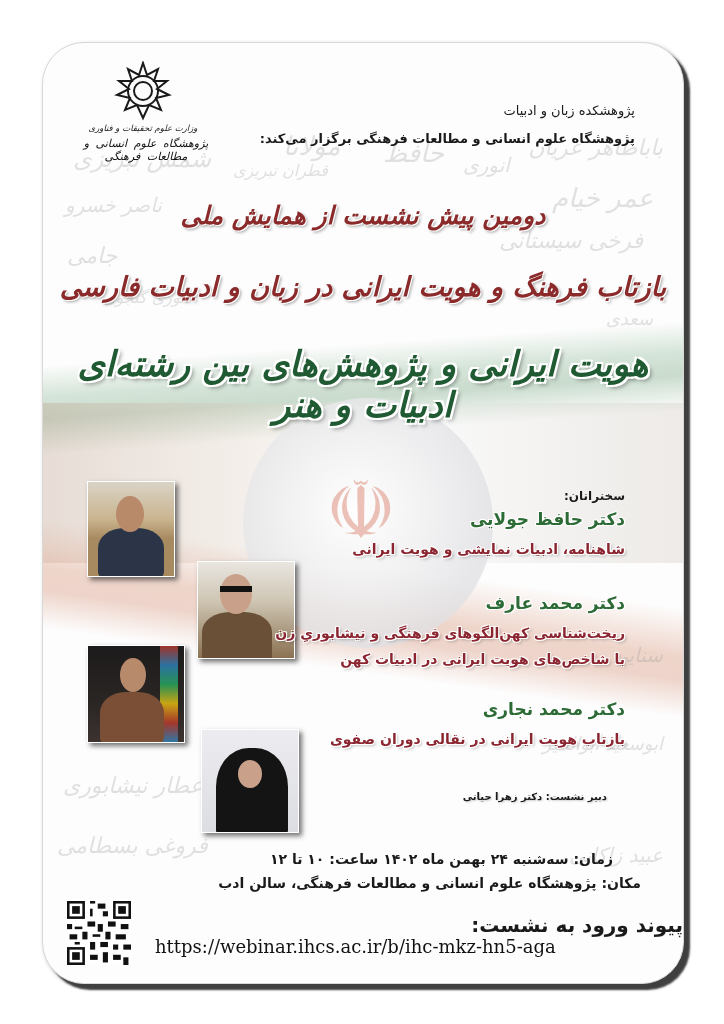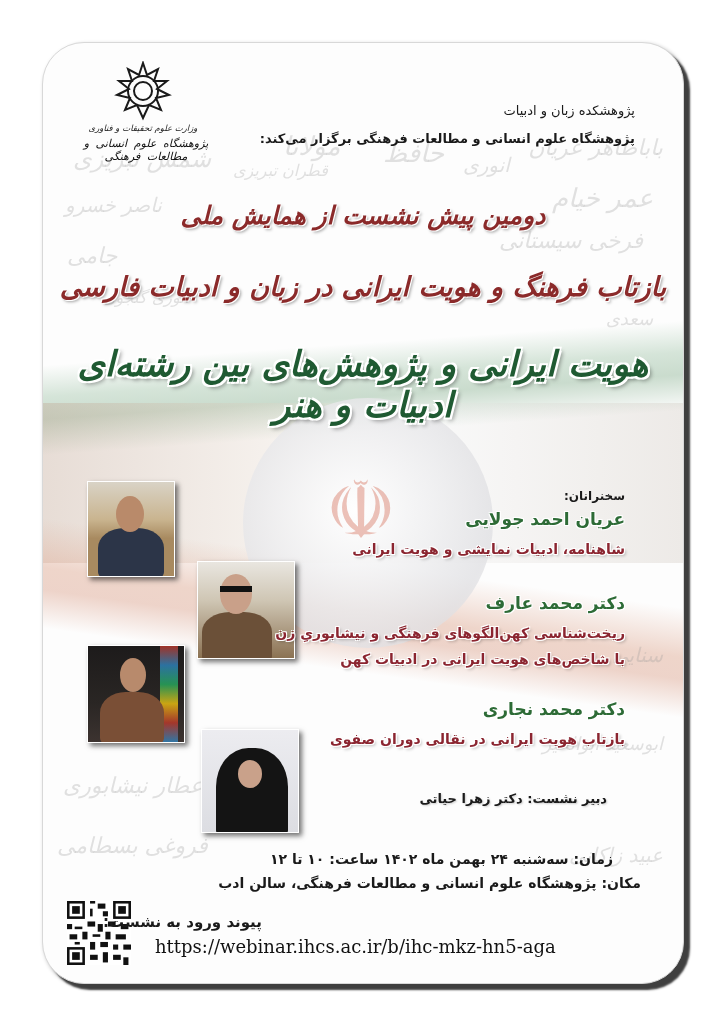--- a/index.html
+++ b/index.html
@@ -31,23 +31,23 @@
   .photo { position:absolute; border:1px solid #fff; box-shadow:3px 3px 5px rgba(0,0,0,0.55); overflow:hidden; }
   .p1 { left:44px; top:438px; width:86px; height:94px; background:linear-gradient(180deg,#d9d3c6 0%,#c9b48f 40%,#a88a60 60%); }
   .p2 { left:154px; top:518px; width:96px; height:96px; background:linear-gradient(180deg,#e9e6e0 0%,#cfc6b4 40%,#8b7253 100%); }
   .p3 { left:44px; top:602px; width:96px; height:96px; background:linear-gradient(180deg,#1d1b1b 0%,#2a2624 60%,#3c3330 100%); }
   .p4 { left:158px; top:686px; width:96px; height:102px; background:linear-gradient(180deg,#ececf0 0%,#dcdde2 100%); }
   .head { position:absolute; border-radius:50%; }
   .body-shape { position:absolute; border-radius:40% 40% 6px 6px; }
   .speakers-label { position:absolute; right:58px; top:446px; font-size:12px; font-weight:bold; color:#1a1a1a; direction:rtl; }
   .name { position:absolute; font-size:17px; font-weight:bold; color:#2d6b36; direction:rtl; text-shadow:1px 1px 0 #fff, -1px -1px 0 #fff, 1px -1px 0 #fff, -1px 1px 0 #fff; }
   .topic { position:absolute; font-size:14px; font-weight:bold; color:#8b2530; direction:rtl; text-shadow:1px 1px 0 #fff, -1px -1px 0 #fff, 1px -1px 0 #fff, -1px 1px 0 #fff, 2px 2px 3px rgba(0,0,0,0.25); white-space:nowrap; }
-  .moderator { position:absolute; right:76px; top:748px; font-size:13px; font-weight:bold; color:#1a1a1a; direction:rtl; text-shadow:1px 1px 2px rgba(0,0,0,0.2); }
+  .moderator { position:absolute; right:76px; top:748px; font-size:10px; font-weight:bold; color:#1a1a1a; direction:rtl; text-shadow:1px 1px 2px rgba(0,0,0,0.2); }
   .info { position:absolute; font-size:14px; font-weight:bold; color:#1a1a1a; direction:rtl; white-space:nowrap; }
-  .link-label { position:absolute; left:0; width:100%; top:870px; text-align:left; font-size:15px; font-weight:bold; color:#1a1a1a; direction:rtl; padding-left:60px; box-sizing:border-box; }
+  .link-label { position:absolute; left:0; width:100%; top:870px; text-align:right; font-size:20px; font-weight:bold; color:#1a1a1a; direction:rtl; padding-left:60px; box-sizing:border-box; }
   .link-url { position:absolute; left:112px; top:893px; font-size:18px; color:#111; font-family:"DejaVu Serif", serif; }
   .qr { position:absolute; left:24px; top:858px; width:64px; height:64px; background:#fff; }
 </style>
 </head>
 <body>
 
 <div class="card">
 
   <div class="flag-band green-band"></div>
   <div class="crowd"></div>
@@ -104,21 +104,21 @@
     <div class="body-shape" style="left:12px;top:46px;width:64px;height:52px;background:#7a4f36;"></div>
     <div class="head" style="left:32px;top:12px;width:26px;height:34px;background:#b88a6c;"></div>
   </div>
   <div class="photo p4">
     <div class="body-shape" style="left:14px;top:18px;width:72px;height:86px;background:#141414;border-radius:45% 45% 4px 4px;"></div>
     <div class="head" style="left:36px;top:30px;width:24px;height:28px;background:#c9a18a;"></div>
   </div>
 
   <div class="speakers-label">سخنرانان:</div>
 
-  <div class="name" style="right:58px;top:466px;">عریان احمد جولایی</div>
+  <div class="name" style="right:58px;top:466px;">دکتر حافظ جولایی</div>
   <div class="topic" style="right:58px;top:498px;">شاهنامه، ادبیات نمایشی و هویت ایرانی</div>
 
   <div class="name" style="right:58px;top:550px;">دکتر محمد عارف</div>
   <div class="topic" style="right:58px;top:582px;">ریخت‌شناسی کهن‌الگوهای فرهنگی و نیشابوریِ زن</div>
   <div class="topic" style="right:58px;top:608px;">با شاخص‌های هویت ایرانی در ادبیات کهن</div>
 
   <div class="name" style="right:58px;top:656px;">دکتر محمد نجاری</div>
   <div class="topic" style="right:58px;top:688px;">بازتاب هویت ایرانی در نقالی دوران صفوی</div>
 
   <div class="moderator">دبیر نشست: دکتر زهرا حیاتی</div>

